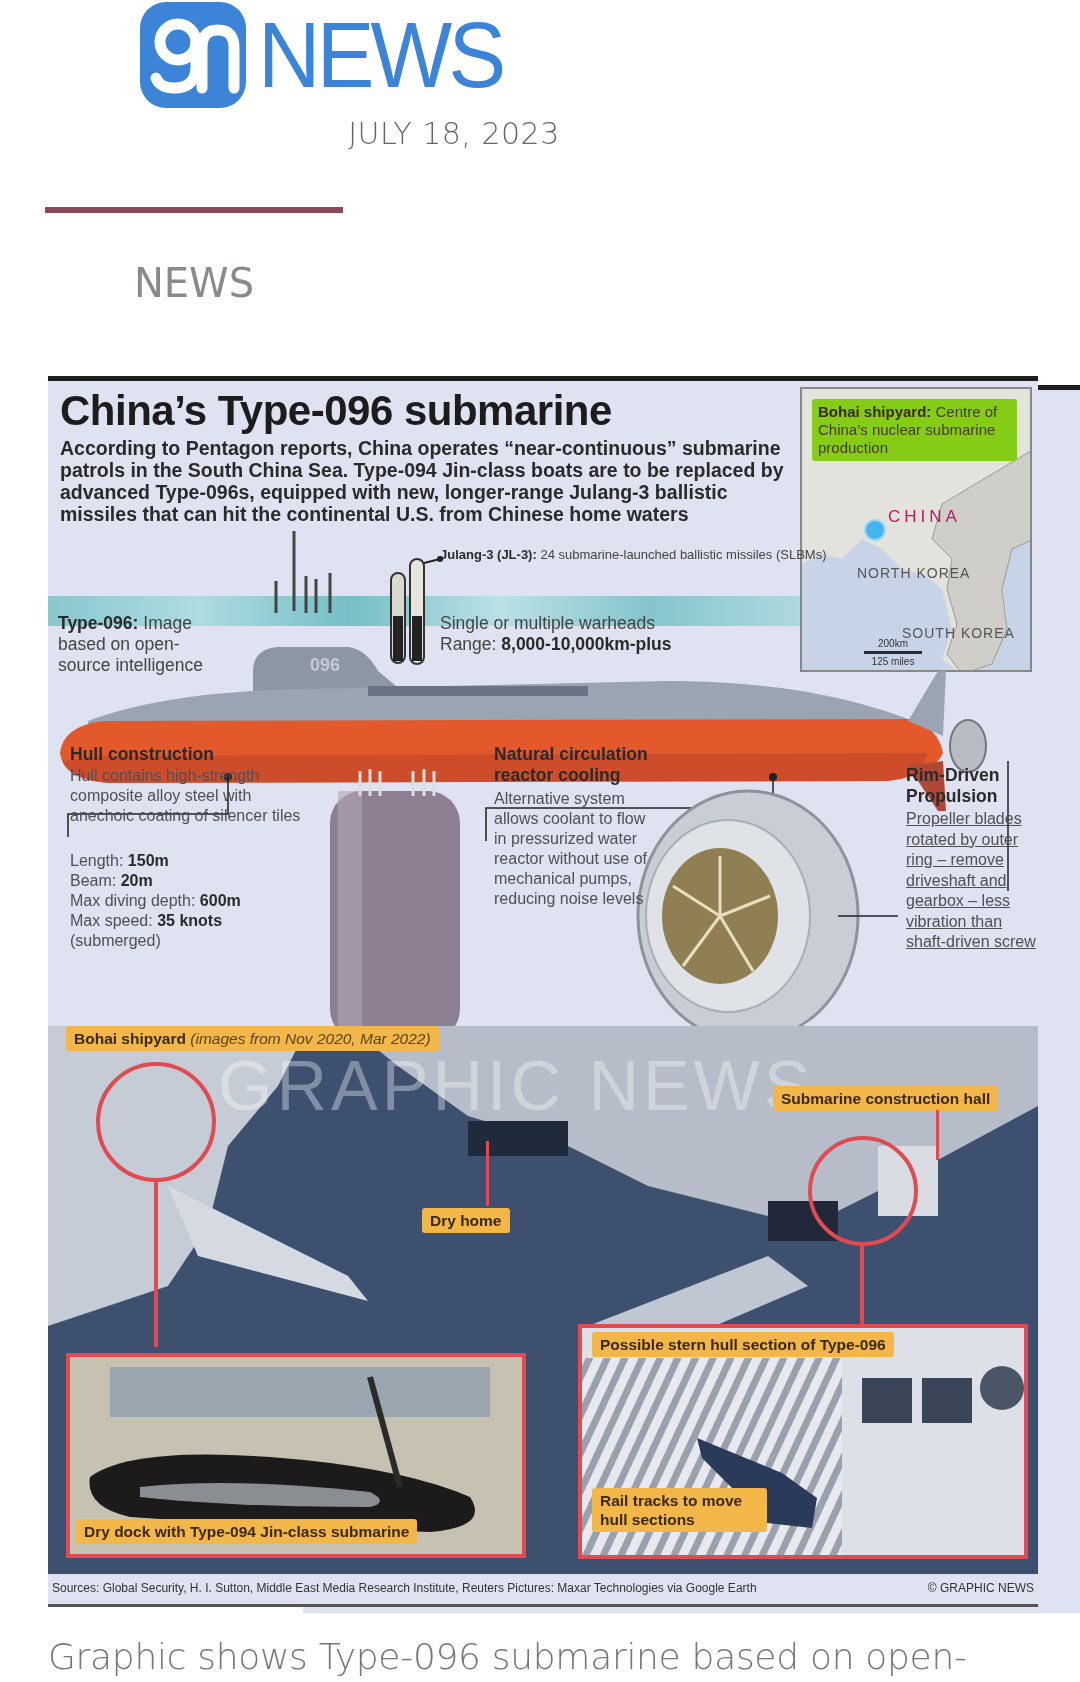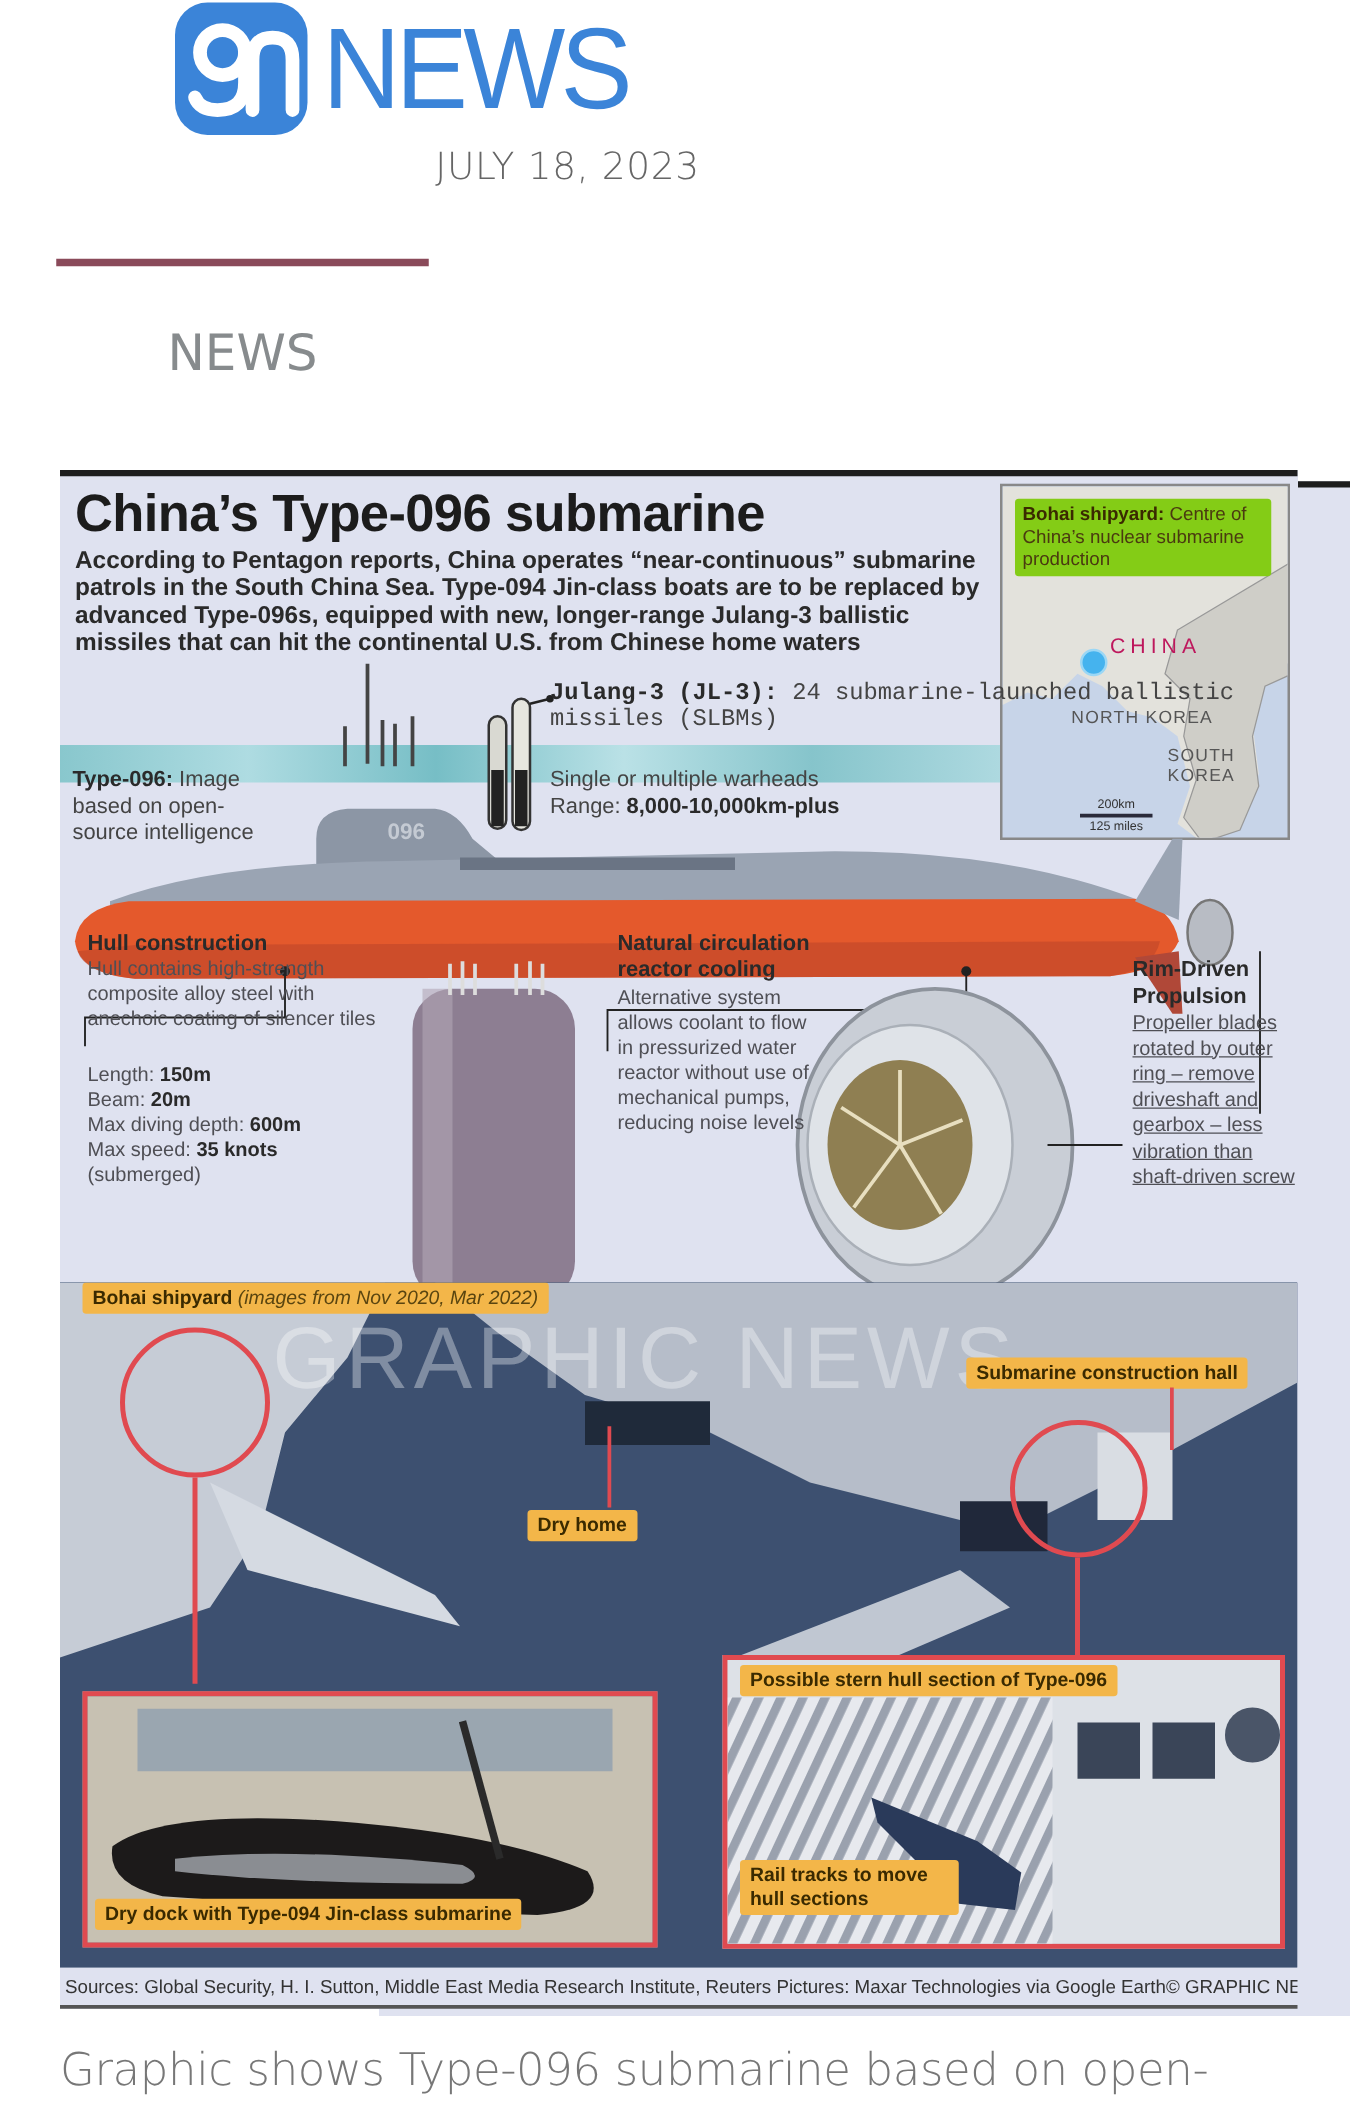--- a/index.html
+++ b/index.html
@@ -27,28 +27,28 @@
   .g-intro { position: absolute; left: 12px; top: 56px; width: 740px; font-size: 19.5px; font-weight: 700; color: #2a2a2a; line-height: 22px; }
 
   
   .map { position: absolute; left: 752px; top: 6px; width: 232px; height: 285px; background: #c7d4e8; border: 2px solid #888; overflow: hidden; }
   .map-land { position: absolute; }
   .map-callout { position: absolute; left: 10px; top: 10px; width: 205px; background: #84cc16; padding: 4px 6px; font-size: 15px; line-height: 18px; color: #4a3a10; border-radius: 3px; }
   .map-callout b { color: #3a2a00; }
   .map-label { position: absolute; font-size: 14px; color: #555; letter-spacing: 1px; }
   .map-china { left: 86px; top: 118px; font-size: 17px; font-weight: 400; letter-spacing: 4px; color: #be185d; }
   .map-nk { left: 55px; top: 176px; }
-  .map-sk { left: 100px; top: 207px; margin-left: 32px; }
+  .map-sk { left: 100px; top: 236px; }
   .map-scale { position: absolute; left: 62px; top: 248px; font-size: 10px; color: #333; text-align: center; line-height: 13px; }
   .map-scale .bar { width: 58px; height: 3px; background: #2a2a3a; margin: 1px 0; }
   .map-marker { position: absolute; left: 62px; top: 130px; width: 22px; height: 22px; border-radius: 50%; background: #45b3ee; border: 2px solid #9bd7f5; }
 
   
   .water { position: absolute; left: 0; top: 215px; width: 752px; height: 30px; background: linear-gradient(90deg, #7fc4c9 0%, #a9dbe0 20%, #6bbac1 40%, #b6e1e5 60%, #7cc1c7 80%, #a8d8de 100%); opacity: 0.9; }
-  .jl3-label { position: absolute; left: 392px; top: 163px; font-size: 19px; color: #444; line-height: 21px; font-family: Liberation Mono, monospace; }
+  .jl3-label { position: absolute; left: 392px; top: 163px; font-size: 13px; color: #444; line-height: 21px; }
   .jl3-label b { color: #2a2a2a; }
   .warhead-label { position: absolute; left: 392px; top: 232px; font-size: 17.5px; color: #444; line-height: 21px; }
   .warhead-label b { color: #2a2a2a; }
   .type096-label { position: absolute; left: 10px; top: 232px; width: 170px; font-size: 17.5px; color: #444; line-height: 21px; }
   .type096-label b { color: #2a2a2a; }
 
   .hull-title { position: absolute; left: 22px; top: 363px; font-size: 17.5px; font-weight: 700; color: #2a2a2a; }
   .hull-text { position: absolute; left: 22px; top: 385px; width: 240px; font-size: 16px; color: #4f4f55; line-height: 20px; }
   .hull-specs { position: absolute; left: 22px; top: 470px; width: 240px; font-size: 16px; color: #4f4f55; line-height: 20px; }
   .hull-specs b { color: #2a2a2a; }
@@ -60,21 +60,21 @@
   .rim-text { position: absolute; left: 858px; top: 428px; width: 130px; font-size: 16px; color: #4f4f55; line-height: 20.5px; text-decoration: underline; }
 
   
   .sat { position: absolute; left: 0; top: 645px; width: 990px; height: 548px; background: #3a4c6d; overflow: hidden; }
   .sat-label { position: absolute; background: #f3b649; color: #3a2a00; font-size: 15.5px; font-weight: 700; padding: 3px 8px; border-radius: 3px; line-height: 19px; white-space: nowrap; }
   .sat-label i { font-weight: 400; color: #5a4510; }
   .red-ring { position: absolute; border: 4px solid #e04a50; border-radius: 50%; }
   .red-line { position: absolute; background: #e04a50; }
   .red-box { position: absolute; border: 4px solid #e04a50; overflow: hidden; }
 
-  .sources { position: absolute; left: 0; top: 1200px; width: 990px; font-size: 15px; color: #333; display: flex; justify-content: space-between; padding: 0 4px; white-space: nowrap; }
+  .sources { position: absolute; left: 0; top: 1200px; width: 990px; font-size: 12px; color: #333; display: flex; justify-content: space-between; padding: 0 4px; white-space: nowrap; }
   .graphic-bottom-rule { position: absolute; left: 48px; top: 1604px; width: 990px; height: 3px; background: #555; }
 
   .caption { position: absolute; left: 48px; top: 1636px; font-family: "DejaVu Sans", sans-serif; font-weight: 300; font-size: 36px; color: #777; white-space: nowrap; letter-spacing: -0.3px; }
 
   .watermark { position: absolute; font-size: 70px; color: rgba(255,255,255,0.35); letter-spacing: 4px; font-weight: 300; pointer-events: none; white-space: nowrap; }
 </style>
 </head>
 <body>
 
 <div class="logo">

